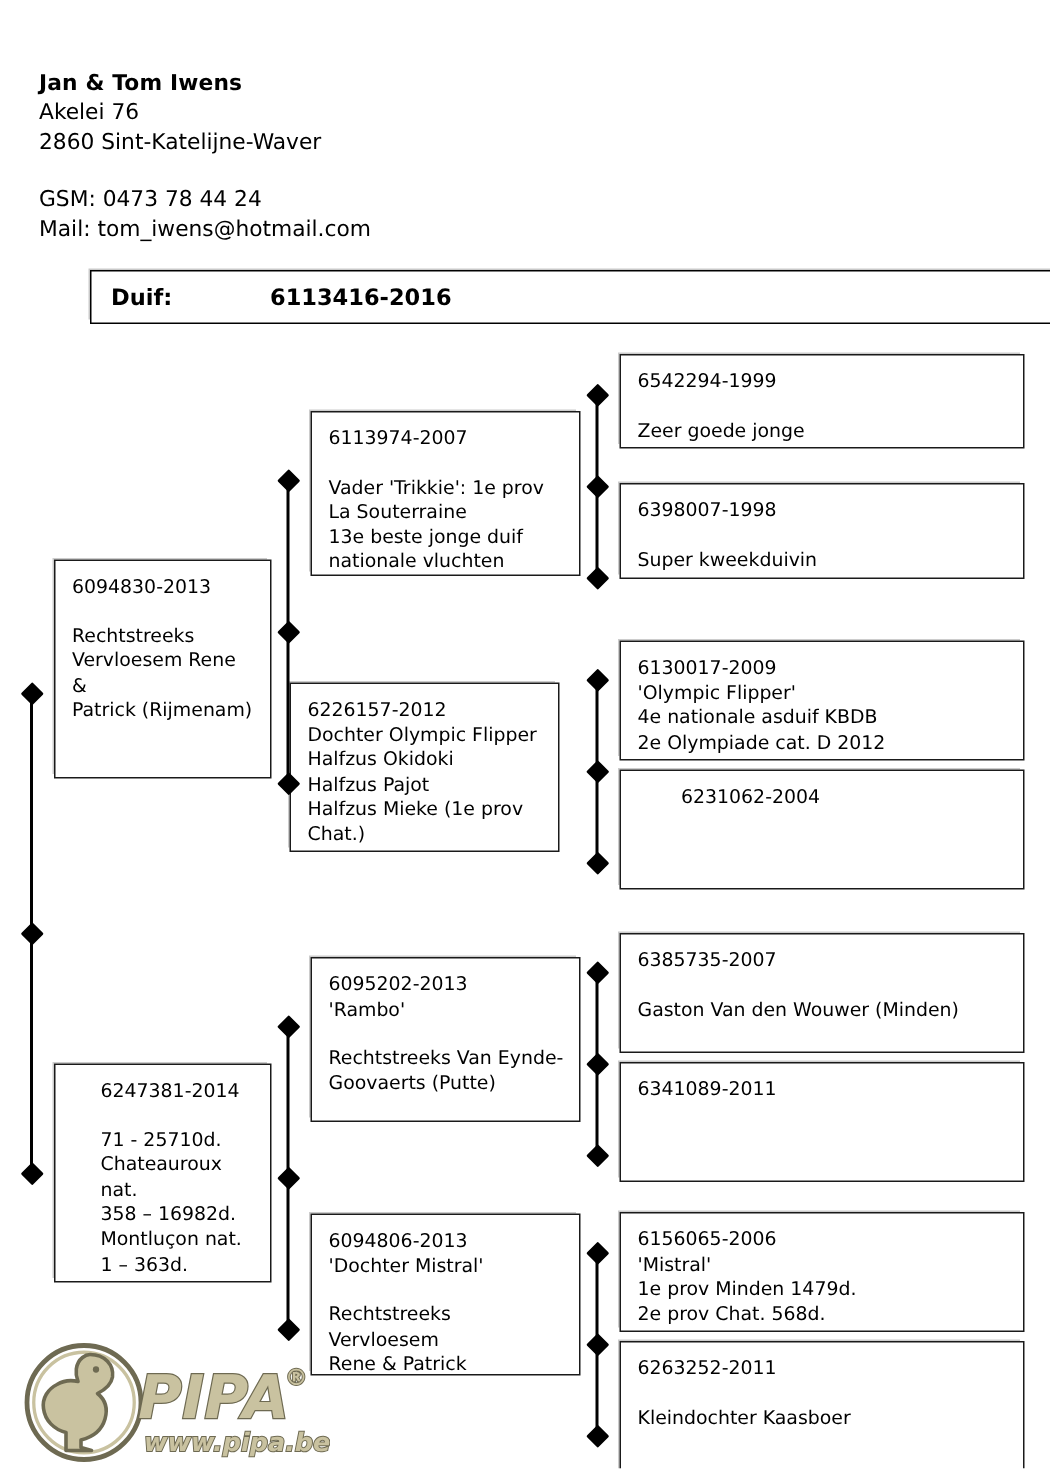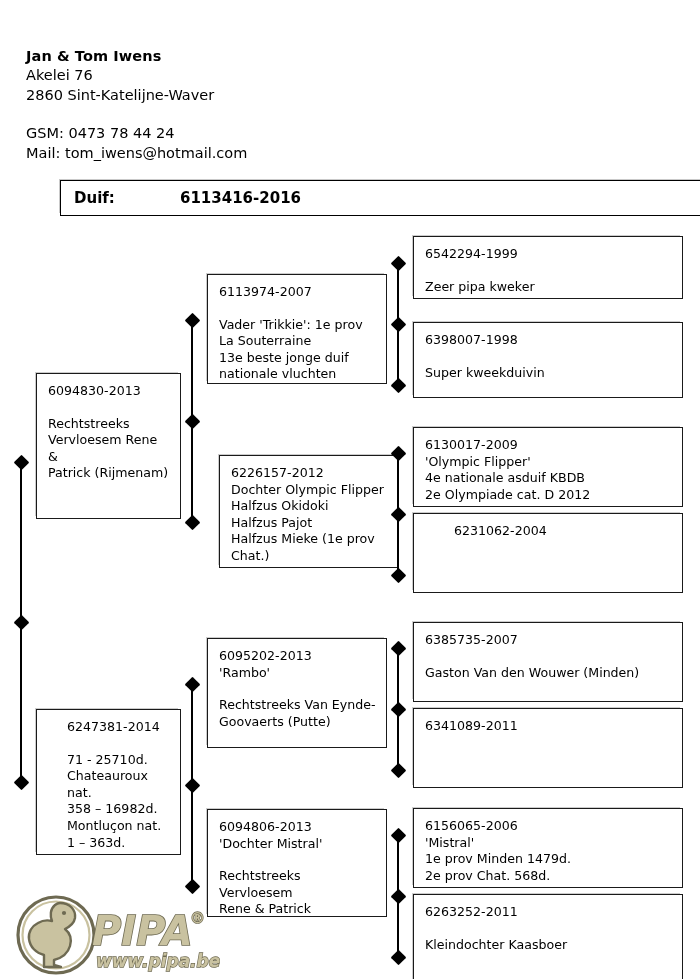--- a/index.html
+++ b/index.html
@@ -203,21 +203,21 @@
   </div>
 
   <div class="pbox" style="left:207px; top:274px; width:180px; height:110px;">
     <div class="ring">6113974-2007</div>
     <div class="note spaced">Vader 'Trikkie': 1e prov
 La Souterraine
 13e beste jonge duif
 nationale vluchten</div>
   </div>
 
-  <div class="pbox" style="left:219px; top:455px; width:180px; height:113px;">
+  <div class="pbox" style="left:193px; top:455px; width:180px; height:113px;">
     <div class="ring">6226157-2012</div>
     <div class="note tight">Dochter Olympic Flipper
 Halfzus Okidoki
 Halfzus Pajot
 Halfzus Mieke (1e prov
 Chat.)</div>
   </div>
 
   <div class="pbox" style="left:207px; top:638px; width:180px; height:110px;">
     <div class="ring">6095202-2013</div>
@@ -229,24 +229,24 @@
   <div class="pbox" style="left:207px; top:809px; width:180px; height:108px;">
     <div class="ring">6094806-2013</div>
     <div class="note tight">'Dochter Mistral'</div>
     <div class="note spaced">Rechtstreeks Vervloesem
 Rene &amp; Patrick
 (Rijmenam)</div>
   </div>
 
   <div class="pbox" style="left:413px; top:236px; width:270px; height:63px;">
     <div class="ring">6542294-1999</div>
-    <div class="note spaced">Zeer pipa kweker</div>
-  </div>
-
-  <div class="pbox" style="left:413px; top:322px; width:270px; height:76px;">
+    <div class="note spaced">Zeer goede jonge</div>
+  </div>
+
+  <div class="pbox" style="left:413px; top:322px; width:270px; height:64px;">
     <div class="ring">6398007-1998</div>
     <div class="note spaced">Super kweekduivin</div>
   </div>
 
   <div class="pbox" style="left:413px; top:427px; width:270px; height:80px;">
     <div class="ring">6130017-2009</div>
     <div class="note tight">'Olympic Flipper'
 4e nationale asduif KBDB
 2e Olympiade cat. D 2012</div>
   </div>

